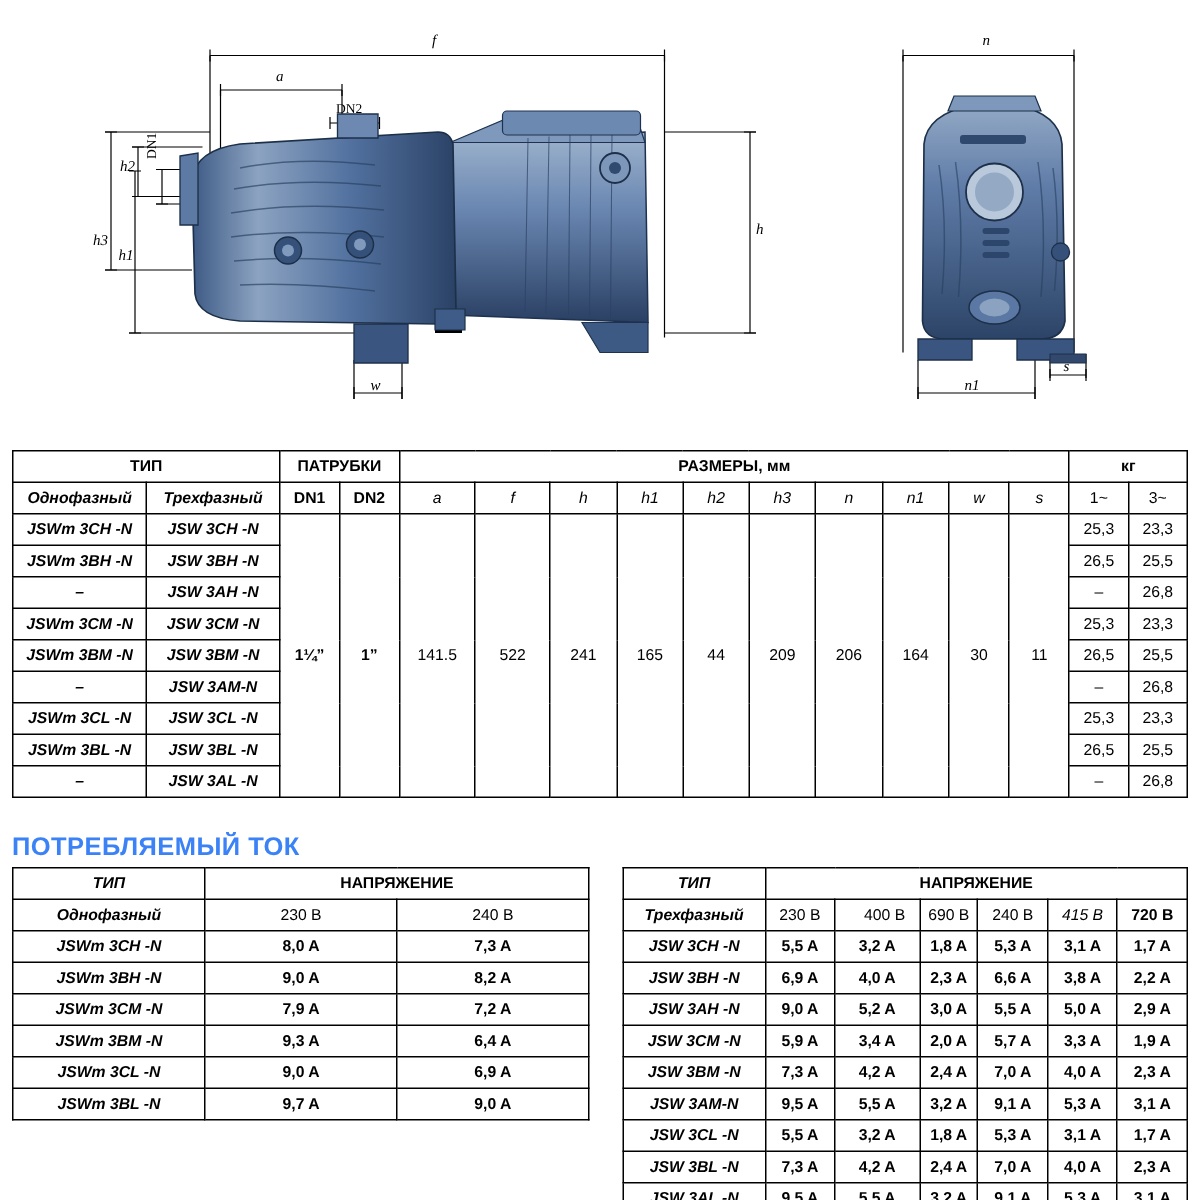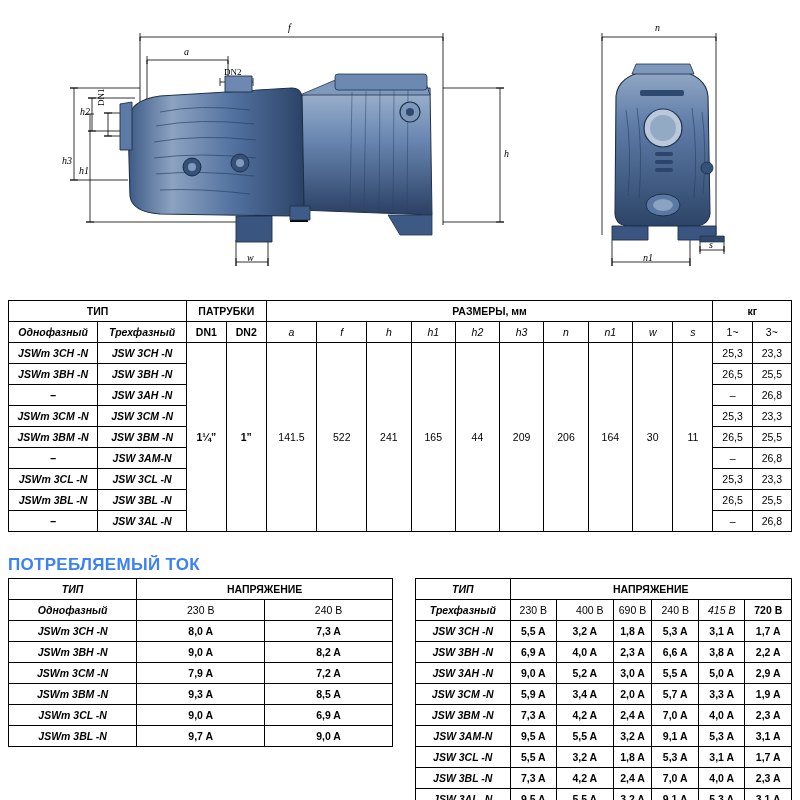--- a/index.html
+++ b/index.html
@@ -339,21 +339,21 @@
     <td class="bold">8,2 A</td>
   </tr>
   <tr>
     <td class="bold left">JSWm 3CM -N</td>
     <td class="bold">7,9 A</td>
     <td class="bold">7,2 A</td>
   </tr>
   <tr>
     <td class="bold left">JSWm 3BM -N</td>
     <td class="bold">9,3 A</td>
-    <td class="bold">8,5 A</td>
+    <td class="bold">6,4 A</td>
   </tr>
   <tr>
     <td class="bold left">JSWm 3CL -N</td>
     <td class="bold">9,0 A</td>
     <td class="bold">6,9 A</td>
   </tr>
   <tr>
     <td class="bold left">JSWm 3BL -N</td>
     <td class="bold">9,7 A</td>
     <td class="bold">9,0 A</td>

